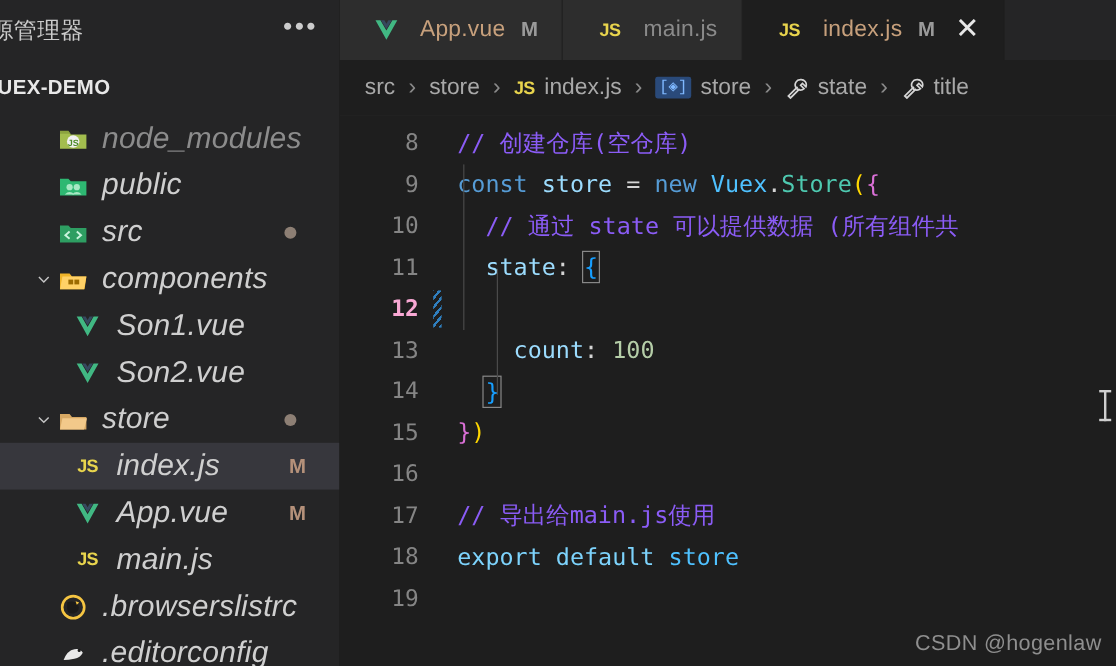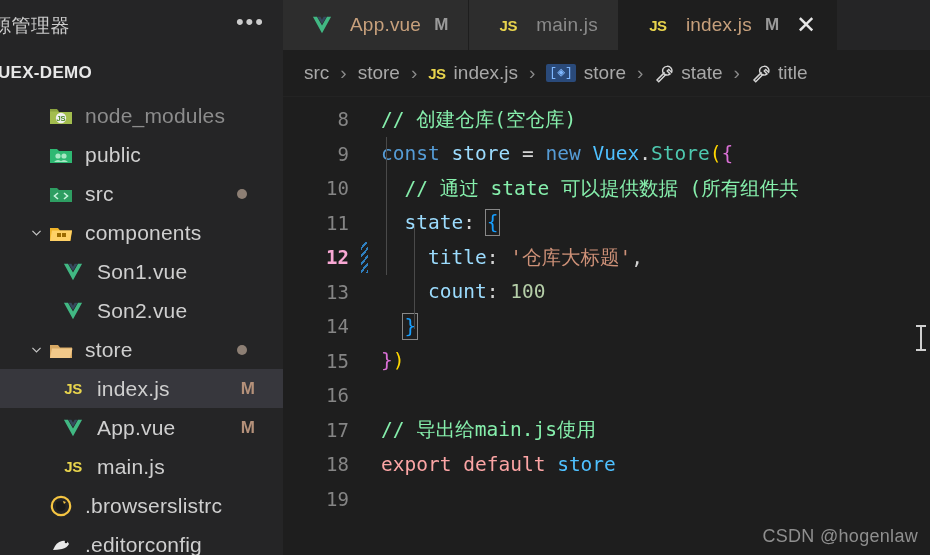--- a/index.html
+++ b/index.html
@@ -75,24 +75,25 @@
     font-size: 13px;
     text-align: center;
     display: inline-block;
   }
   .chev svg { display:block; margin: 0 auto; }
   .ficon {
     width: 30px; flex: 0 0 30px;
     display: flex; align-items: center; justify-content: center;
   }
   .label {
-    font-size: 21px;
+    font-size: 25px;
     color: #cfcfcf;
     letter-spacing: .2px;
     padding-left: 9px;
+    font-style: italic;
   }
   .label.dim { color: #8c8c8c; }
   .badge-dot {
     position: absolute; right: 36px;
     width: 10px; height: 10px; border-radius: 50%;
     background: #8d7f74;
   }
   .badge-M {
     position: absolute; right: 28px;
     font-size: 17px; color: #b5917a; font-weight: bold;
@@ -200,23 +201,23 @@
     background: repeating-linear-gradient(
       -50deg, #2f7fbf 0px, #2f7fbf 2px, #1e1e1e 2px, #1e1e1e 5px);
   }
   .ctext { padding-left: 26px; position: relative; }
   
   .guide {
     position: absolute;
     width: 1px; background: #4a4a4a;
   }
   
-  .t-com  { color: #86efac; }
+  .t-com  { color: #8b5cf6; }
   .t-key  { color: #569cd6; }
-  .t-key2 { color: #fca5a5; }
+  .t-key2 { color: #7dd3fc; }
   .t-var  { color: #9cdcfe; }
   .t-op   { color: #d4d4d4; }
   .t-fn   { color: #4ec9b0; }
   .t-cls  { color: #4fc1ff; }
   .t-str  { color: #ce9178; }
   .t-num  { color: #b5cea8; }
   .t-pun  { color: #d4d4d4; }
   .t-y    { color: #ffd700; }
   .t-p    { color: #da70d6; }
   .t-b    { color: #179fff; }
@@ -491,21 +492,20 @@
       </div>
 
       <div class="cline">
         <span class="lnum">11</span>
         <span class="ctext">  <span class="t-var">state</span><span class="t-pun">:</span> <span class="t-b bracket-hl">{</span></span>
       </div>
 
       <div class="cline active">
         <span class="lnum">12</span>
         <span class="diffmark"></span>
-        <span class="ctext">    <span class="t-var">title</span><span class="t-pun">:</span> <span class="t-str">'仓库大标题'</span><span class="t-pun">,</span></span>
       </div>
 
       <div class="cline">
         <span class="lnum">13</span>
         <span class="ctext">    <span class="t-var">count</span><span class="t-pun">:</span> <span class="t-num">100</span></span>
       </div>
 
       <div class="cline">
         <span class="lnum">14</span>
         <span class="ctext">  <span class="t-b bracket-hl">}</span></span>

